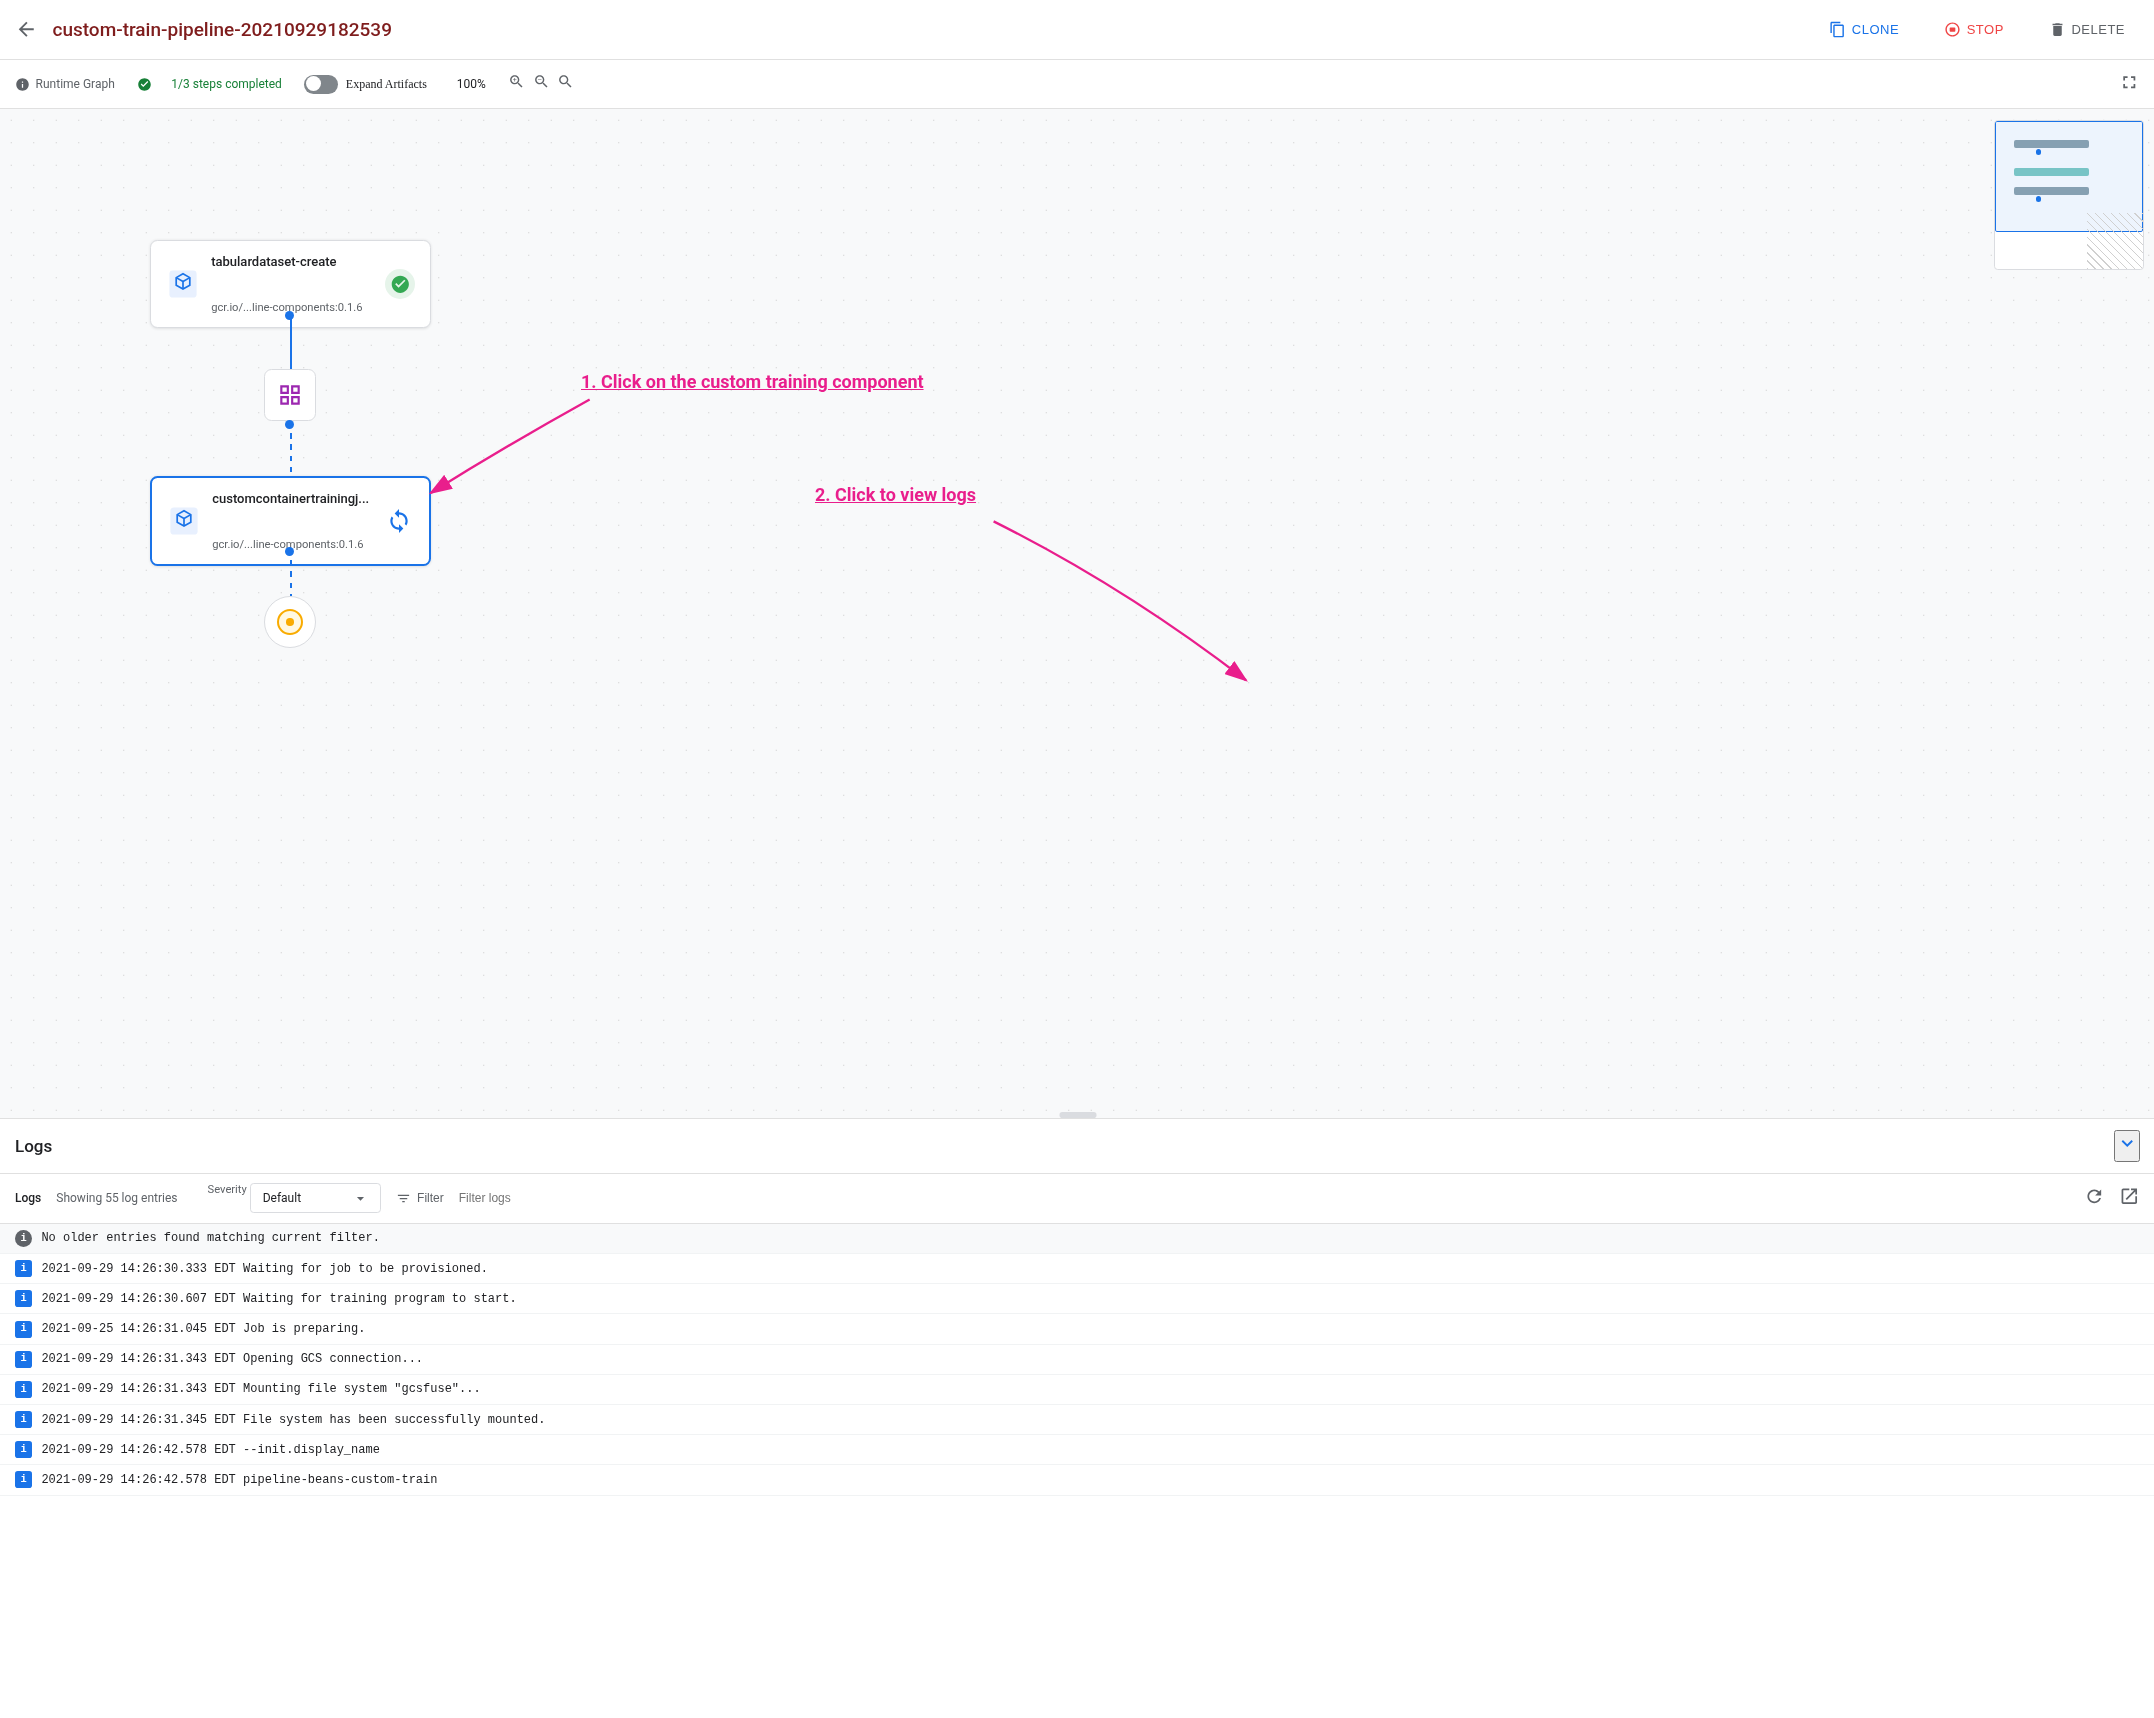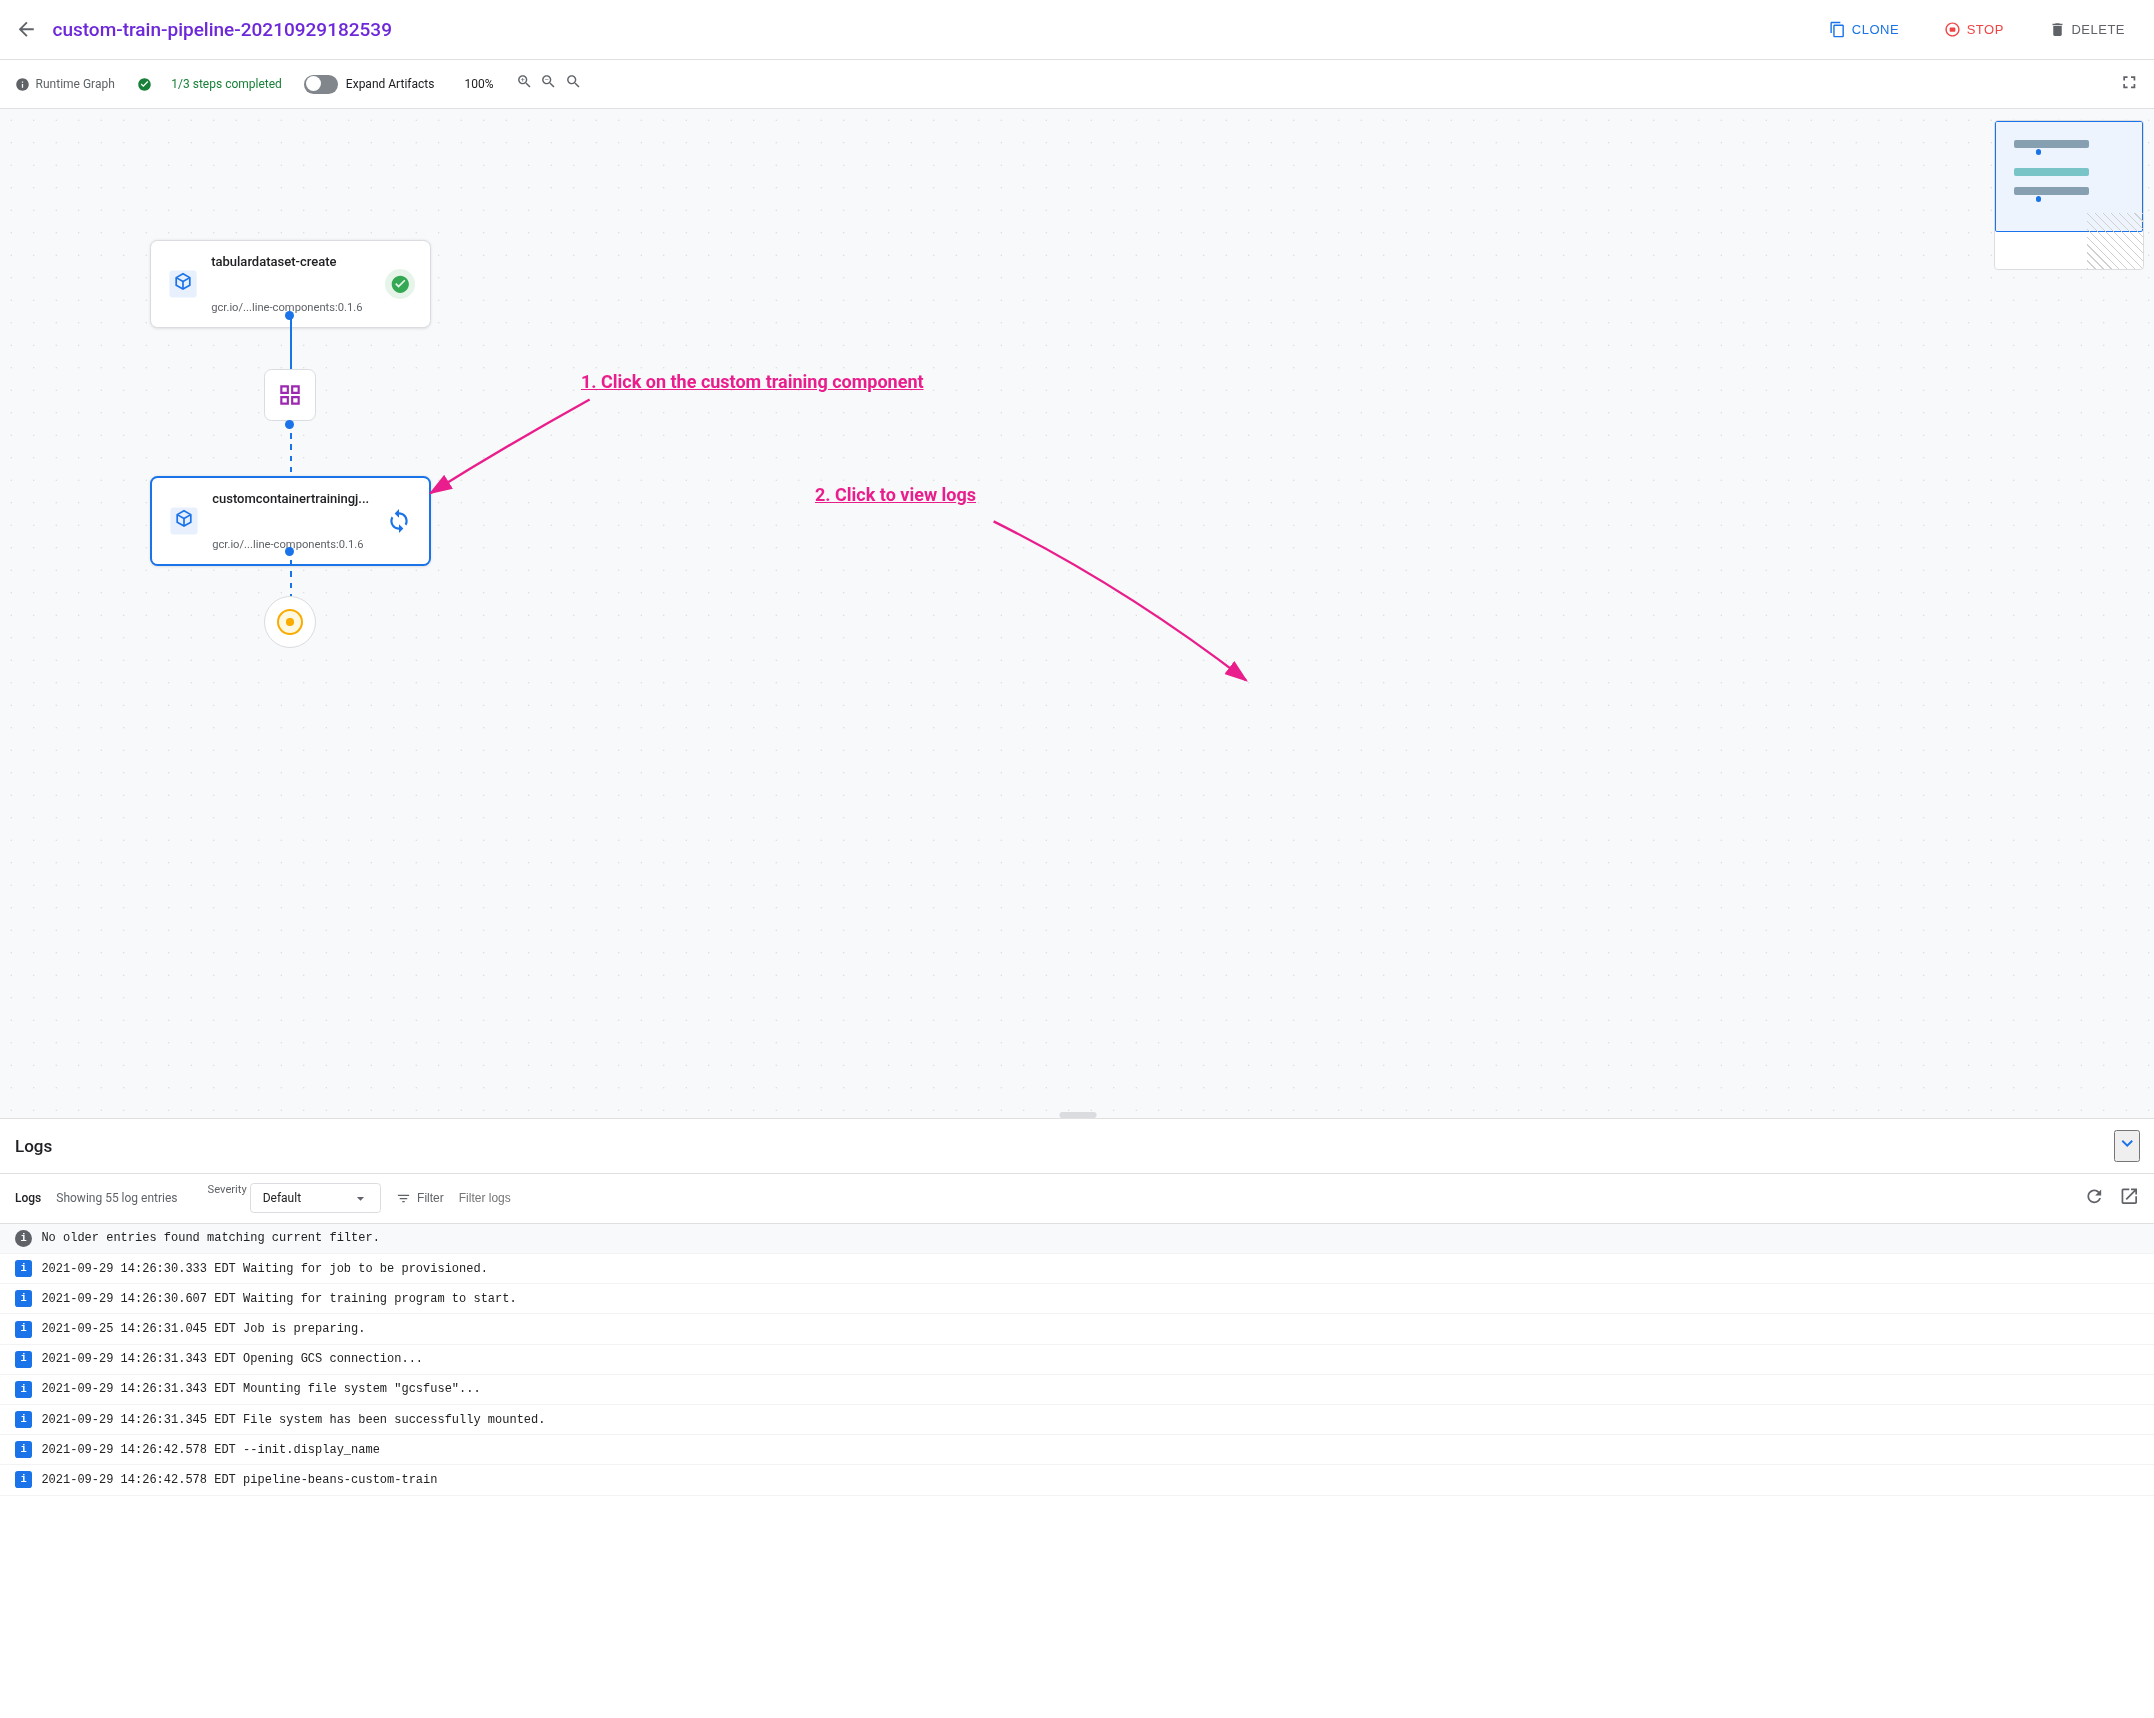--- a/index.html
+++ b/index.html
@@ -9,21 +9,21 @@
     .header {
       display: flex; align-items: center; height: 60px;
       padding: 0 15px; border-bottom: 0.9px solid #e0e0e0;
       background: #fff;
     }
     .back-btn {
       color: #5f6368; font-size: 20.6px; cursor: pointer; margin-right: 15px;
       background: none; border: none; display: flex; align-items: center;
     }
     .pipeline-title {
-      font-size: 19px; font-weight: 500; color: #6d28d9; flex: 1;
+      font-size: 19px; font-weight: 500; color: #7f1d1d; flex: 1;
     }
     .header-actions { display: flex; gap: 15px; align-items: center; }
     .header-btn {
       display: flex; align-items: center; gap: 5.6px;
       font-size: 13px; font-weight: 500; padding: 7.5px 15px;
       border: none; background: none; cursor: pointer; letter-spacing: 0.5px;
       border-radius: 3.7px;
     }
     .clone-btn { color: #1a73e8; }
     .stop-btn { color: #ef4444; }
@@ -255,21 +255,21 @@
       <path d="M12 2C6.48 2 2 6.48 2 12s4.48 10 10 10 10-4.48 10-10S17.52 2 12 2zm1 15h-2v-6h2v6zm0-8h-2V7h2v2z"></path>
     </svg>
     <span>Runtime Graph</span>
   </div>
   <div class="toolbar-item steps-completed">
     <svg viewBox="0 0 24 24" fill="#188038" width="15" height="15">
       <path d="M12 2C6.48 2 2 6.48 2 12s4.48 10 10 10 10-4.48 10-10S17.52 2 12 2zm-2 14l-4-4 1.41-1.41L10 13.17l6.59-6.59L18 8l-8 8z"></path>
     </svg>
     <span>1/3 steps completed</span>
   </div>
-  <div style="display:flex;align-items:center;gap:7.5px;">
+  <div style="display:flex;align-items:center;gap:7.5px;font-family:Liberation Serif, serif;">
     <div class="toggle-switch">
       <div class="toggle-thumb"></div>
     </div>
     <span class="expand-artifacts-label">Expand Artifacts</span>
   </div>
   <span class="zoom-level">100%</span>
   <div class="zoom-icons">
     <button class="zoom-icon">
       <svg viewBox="0 0 24 24" fill="#5f6368" width="17" height="17">
         <path d="M15.5 14h-.79l-.28-.27C15.41 12.59 16 11.11 16 9.5 16 5.91 13.09 3 9.5 3S3 5.91 3 9.5 5.91 16 9.5 16c1.61 0 3.09-.59 4.23-1.57l.27.28v.79l5 4.99L20.49 19l-4.99-5zm-6 0C7.01 14 5 11.99 5 9.5S7.01 5 9.5 5 14 7.01 14 9.5 11.99 14 9.5 14zm2.5-4h-2v2H9v-2H7V9h2V7h1v2h2v1z"></path>

